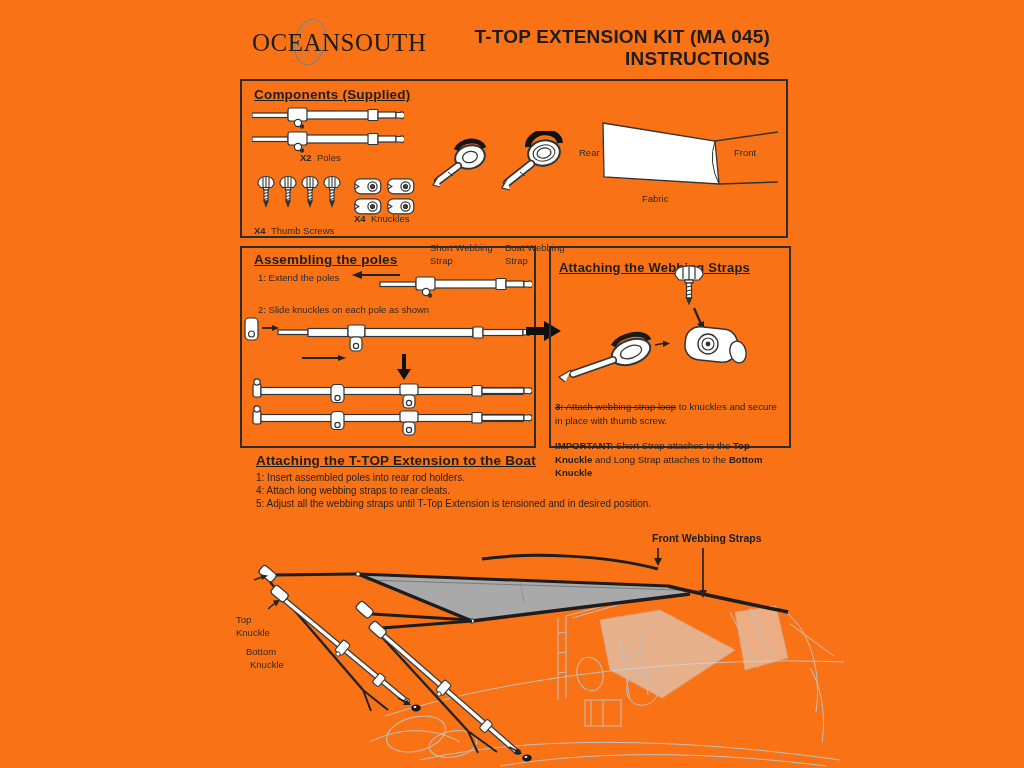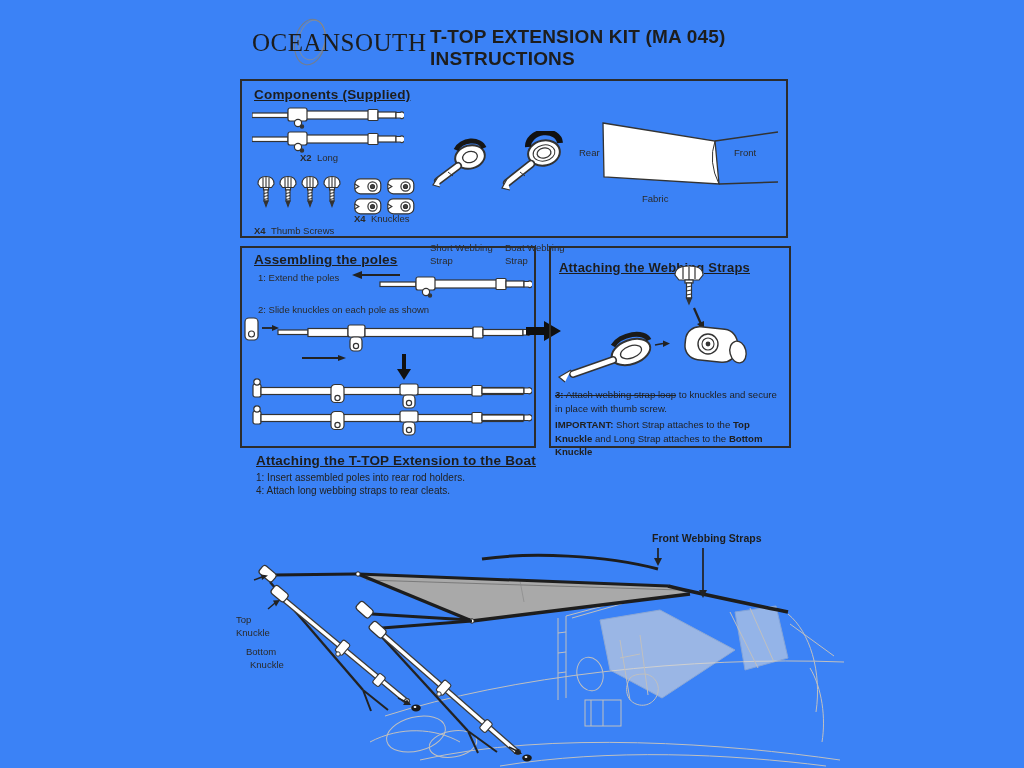--- a/index.html
+++ b/index.html
@@ -1,28 +1,28 @@
 <!DOCTYPE html>
 <html><head>
 <meta charset="utf-8">
 <style>
   html,body{margin:0;padding:0;background:#ffffff;}
-  .sheet{position:relative;width:1024px;height:768px;background:#3b82f6;
+  .sheet{position:relative;width:1024px;height:768px;background:#f97316;
          font-family:"Liberation Sans",sans-serif;color:#1d1d1d;overflow:hidden;}
   .abs{position:absolute;}
   .panel{position:absolute;border:2px solid #2c2c2c;background:transparent;}
   .h-box{font-weight:bold;font-size:13.5px;letter-spacing:.2px;white-space:nowrap;text-decoration:underline;}
   .lbl{font-size:9.5px;color:#2a2a2a;white-space:nowrap;}
   .lbl2{font-size:9.5px;color:#2a2a2a;line-height:12.5px;margin-top:41px;}
   .b{font-weight:bold;}
   .strike{text-decoration:line-through;}
-  .wnote{font-size:9.6px;line-height:13.6px;margin:0 0 3px 0;color:#1f1f1f;}
+  .wnote{font-size:9.6px;line-height:13.6px;margin:12px 0 3px 0;color:#1f1f1f;}
   .astep{font-size:10px;line-height:12.8px;color:#222;white-space:nowrap;}
   .logo{font-family:"Liberation Serif",serif;font-size:25px;letter-spacing:.5px;color:#1c1c1c;white-space:nowrap;}
-  .title{font-weight:bold;font-size:19px;line-height:22px;text-align:left;letter-spacing:.2px;white-space:nowrap;}
+  .title{font-weight:bold;font-size:19px;line-height:22px;text-align:right;letter-spacing:.2px;white-space:nowrap;}
   svg{display:block;}
 </style>
 </head>
 <body>
 
 <div class="sheet">
 
   <svg width="0" height="0" style="position:absolute">
     <defs>
       <g id="cpole" fill="#fff" stroke="#333" stroke-width="1.2">
@@ -80,21 +80,21 @@
     <div class="title">INSTRUCTIONS</div>
   </div>
 
   <section class="panel" style="left:240px;top:79px;width:544px;height:155px">
     <span class="abs h-box" style="left:12px;top:6px">Components (Supplied)</span>
 
     <svg class="abs" style="left:10px;top:22px" width="152" height="50">
       <use href="#cpole" y="0"></use>
       <use href="#cpole" y="24"></use>
     </svg>
-    <span class="abs lbl" style="left:58px;top:71px"><span class="b">X2</span>&nbsp;&nbsp;<span>Long</span></span>
+    <span class="abs lbl" style="left:58px;top:71px"><span class="b">X2</span>&nbsp;&nbsp;<span>Poles</span></span>
 
     <svg class="abs" style="left:14px;top:94px" width="90" height="38">
       <use href="#tscrew" x="0"></use>
         <use href="#tscrew" x="22"></use>
         <use href="#tscrew" x="44"></use>
         <use href="#tscrew" x="66"></use>
     </svg>
     <span class="abs lbl" style="left:12px;top:144px"><span class="b">X4</span>&nbsp;&nbsp;<span>Thumb Screws</span></span>
 
     <svg class="abs" style="left:112px;top:97px" width="64" height="38">
@@ -227,20 +227,21 @@
     <div class="abs" style="left:4px;top:140px;width:230px">
       <p class="wnote"><span class="strike"><span class="b">3:</span><span> Attach webbing strap loop</span></span><span> to knuckles and secure in place with thumb screw.</span></p>
       <p class="wnote"><span class="b">IMPORTANT:</span><span> Short Strap attaches to the </span><span class="b">Top Knuckle</span><span> and Long Strap attaches to the </span><span class="b">Bottom Knuckle</span></p>
     </div>
   </section>
 
   <div class="abs h-box" style="left:256px;top:453px">Attaching the T-TOP Extension to the Boat</div>
   <div class="abs" style="left:256px;top:472px">
     <div class="astep">1: Insert assembled poles into rear rod holders.</div>
     <div class="astep">4: Attach long webbing straps to rear cleats.</div>
+    <div class="astep">5: Adjust all the webbing straps until T-Top Extension is tensioned and in desired position.</div>
   </div>
 
   <svg class="abs" style="left:210px;top:528px" width="640" height="240" viewBox="0 0 640 240">
 
     <g stroke="#c0c0c0" fill="none" stroke-width="1">
       <path d="M175,188 C300,148 480,128 634,134"></path>
       <path d="M210,232 C340,202 520,216 630,232"></path>
       <path d="M160,214 C190,198 225,200 250,214"></path>
       <ellipse cx="206" cy="206" rx="30" ry="17" transform="rotate(-14 206 206)"></ellipse>
       <ellipse cx="243" cy="216" rx="24" ry="13" transform="rotate(-10 243 216)"></ellipse>

